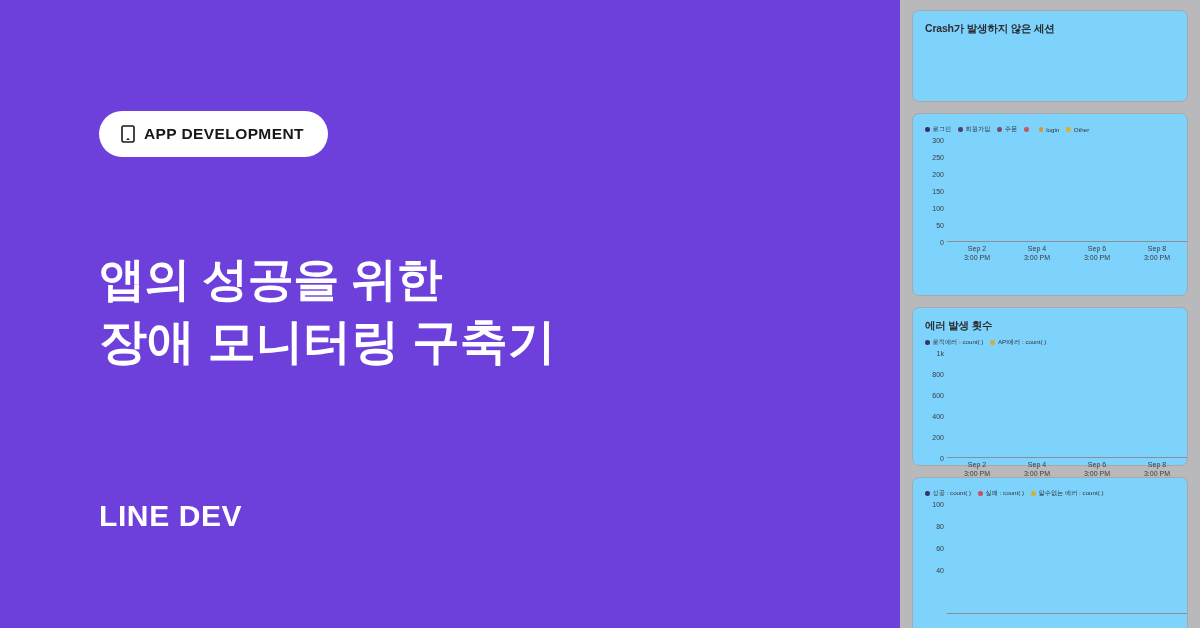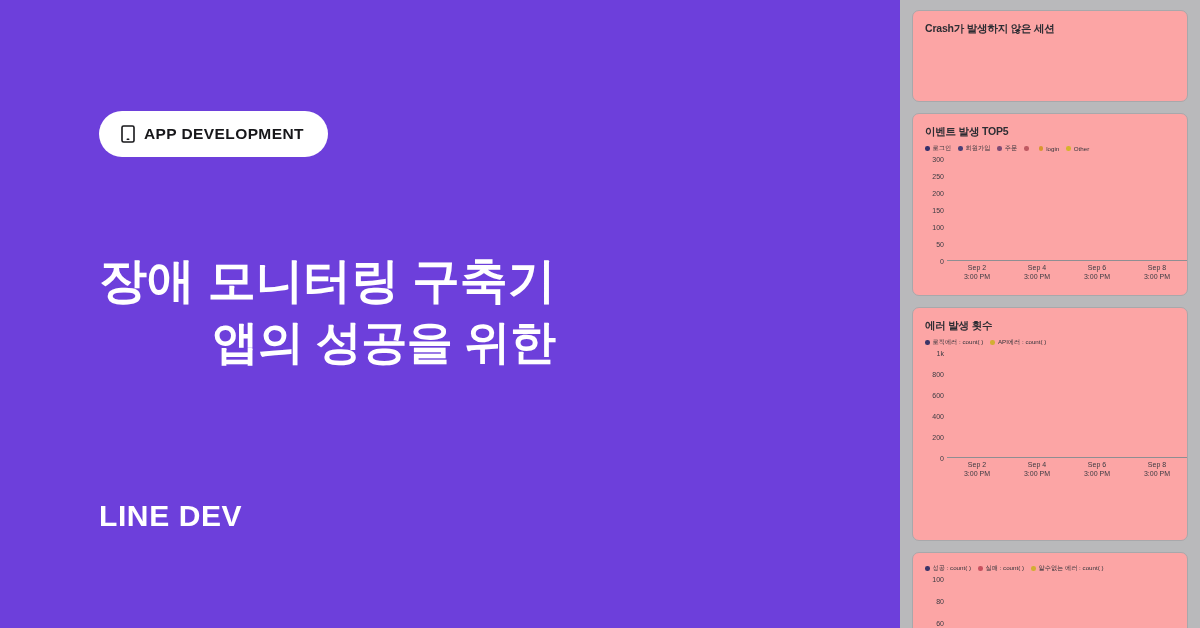--- a/index.html
+++ b/index.html
@@ -15,21 +15,20 @@
     display: flex;
   }
 
   
   #left-panel {
     position: relative;
     width: 900px; height: 628px;
     background: #6d3fdb;
     flex: 0 0 900px;
     padding: 0 0 0 99px;
-    text-align: right;
   }
 
   #badge {
     position: absolute;
     left: 99px; top: 111px;
     height: 46px;
     background: #ffffff;
     border-radius: 23px;
     display: flex;
     align-items: center;
@@ -85,21 +84,21 @@
   
   #dash {
     position: relative;
     width: 300px; height: 628px;
     flex: 0 0 300px;
     background: #b9b9bb;
     padding: 10px 12px 0 12px;
     overflow: hidden;
   }
   .card {
-    background: #fca5a5;
+    background: #7dd3fc;
     border: 1px solid #a8a8ab;
     border-radius: 7px;
     margin-bottom: 11px;
     padding: 11px 0 9px 12px;
   }
   .card-title {
     font-size: 10.5px;
     font-weight: 700;
     color: #2d2d33;
     letter-spacing: -0.2px;
@@ -196,35 +195,34 @@
         <svg width="14" height="18" viewBox="0 0 14 18" aria-hidden="true">
           <rect x="1" y="1" width="12" height="16" rx="1.6" fill="none" stroke="#17171a" stroke-width="1.6"></rect>
           <rect x="5.6" y="13.6" width="2.8" height="1.5" rx="0.5" fill="#17171a"></rect>
         </svg>
       </span>
       <span class="b-label">APP DEVELOPMENT</span>
     </div>
 
 
     <div id="title-block">
+      <div class="t-line">앱의 성공을 위한</div>
       <div class="t-line strong">장애 모니터링 구축기</div>
-      <div class="t-line">앱의 성공을 위한</div>
     </div>
 
     <div id="brand">LINE DEV</div>
   </div>
 
   <div id="dash">
 
     <div class="card" style="height:92px;">
       <div class="card-title">Crash가 발생하지 않은 세션</div>
     </div>
 
     <div class="card" style="height:183px;">
-      <div class="card-title">이벤트 발생 TOP5</div>
       <div class="legend" id="lg-0">
           <span class="legend-item">
             <span class="legend-dot" style="background: rgb(53, 48, 107);"></span>
             <span>로그인</span>
           </span>
           <span class="legend-item">
             <span class="legend-dot" style="background: rgb(74, 63, 118);"></span>
             <span>회원가입</span>
           </span>
           <span class="legend-item">
@@ -309,21 +307,21 @@
             <div>Sep 6</div>
             <div>3:00 PM</div>
           </div>
           <div class="xtick" style="left: 87.5%;">
             <div>Sep 8</div>
             <div>3:00 PM</div>
           </div>
         </div>
     </div>
 
-    <div class="card" style="height:234px;">
+    <div class="card" style="height:159px;">
       <div class="card-title">에러 발생 횟수</div>
       <div class="legend" id="lg-1">
           <span class="legend-item">
             <span class="legend-dot" style="background: rgb(59, 52, 104);"></span>
             <span>로직에러 : count( )</span>
           </span>
           <span class="legend-item">
             <span class="legend-dot" style="background: rgb(210, 174, 51);"></span>
             <span>API에러 : count( )</span>
           </span>

